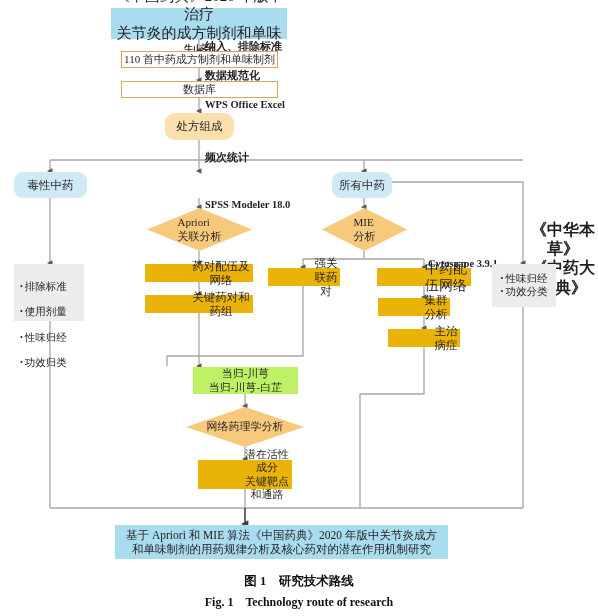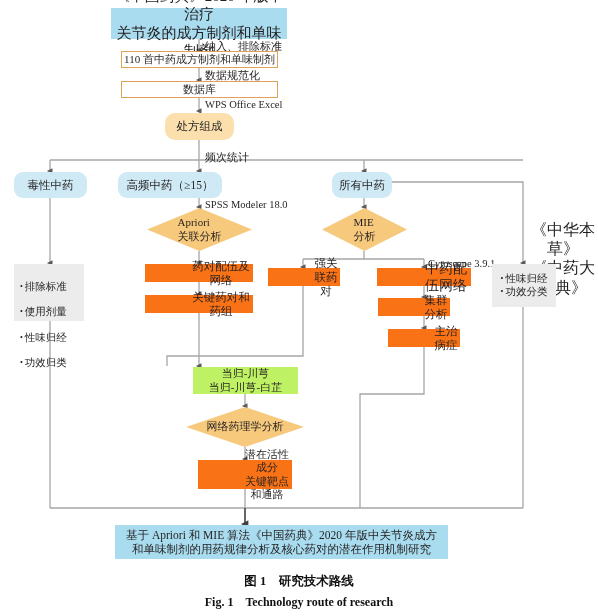--- a/index.html
+++ b/index.html
@@ -50,21 +50,21 @@
   }
   .n-outline {
     background: #ffffff;
     border: 1px solid #e0a158;
   }
   .n-cream {
     background: #fbe0ae;
     border-radius: 10px;
   }
   .n-grey {
-    background: #f97316;
+    background: #eab308;
     padding-left: 44px;
   }
   .n-peach {
     background: #bef264;
   }
   .n-bullets {
     background: #ececec;
     display: block;
     text-align: left;
     padding: 4px 6px 3px 6px;
@@ -103,20 +103,21 @@
     z-index: 2;
   }
 
   
   .edge-label {
     position: absolute;
     white-space: pre-line;
     line-height: 1.2;
     color: #231f20;
     background: transparent;
+    font-weight: bold;
   }
 
   
   .caption {
     position: absolute;
     width: 598px;
     text-align: center;
     font-weight: bold;
     color: #111;
   }
@@ -204,21 +205,20 @@
   <div class="node n-outline" style="left:121px; top:81px; width:157px; height:17px; font-size:11px;">数据库</div>
 
   <div class="edge-label" style="left:205px; top:99px; font-size:10.5px;">WPS Office Excel</div>
 
   <div class="node n-cream" style="left:165px; top:113px; width:69px; height:27px; font-size:11.5px;">处方组成</div>
 
   <div class="edge-label" style="left:205px; top:151px; font-size:11px;">频次统计</div>
 
   <div class="node n-bluepill" style="left:14px; top:172px; width:73px; height:26px; font-size:11.5px;">毒性中药</div>
 
-  <div class="node n-bluepill" style="left:118px; top:172px; width:104px; height:26px; font-size:11.5px;">高频中药（≥15）</div>
 
   <div class="node n-bluepill" style="left:332px; top:172px; width:60px; height:26px; font-size:11.5px;">所有中药</div>
 
   <div class="edge-label" style="left:205px; top:199px; font-size:10.5px;">SPSS Modeler 18.0</div>
 
   <div class="edge-label" style="left:528px; top:220px; font-size:16px; text-align:center;">《中华本草》
 《中药大辞典》</div>
 
   <div class="diamond" style="left:147px; top:208px; width:105px; height:43px; font-size:11px;">
     <span class="dshape"></span>

